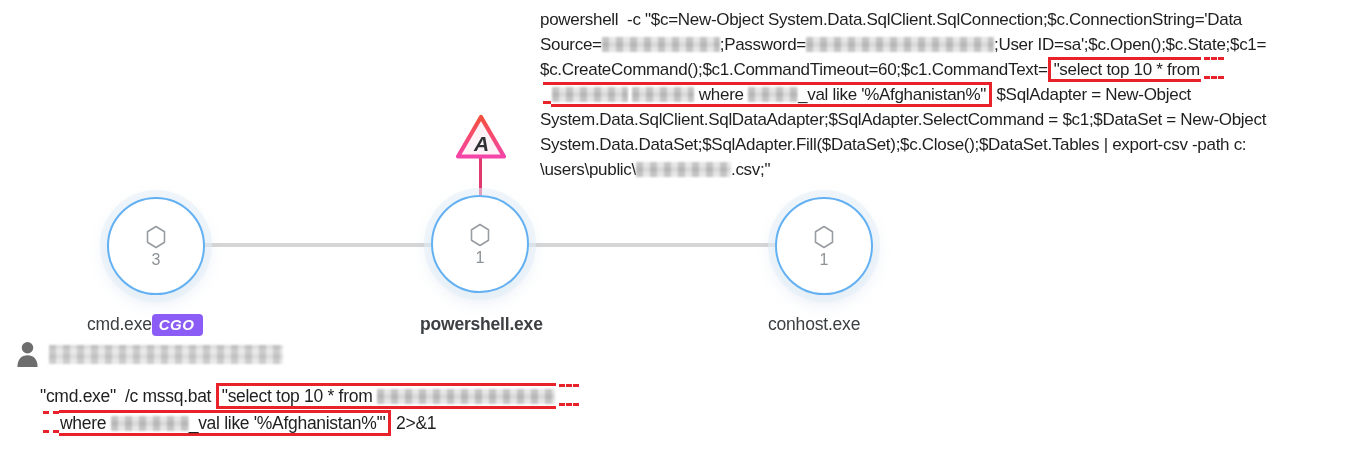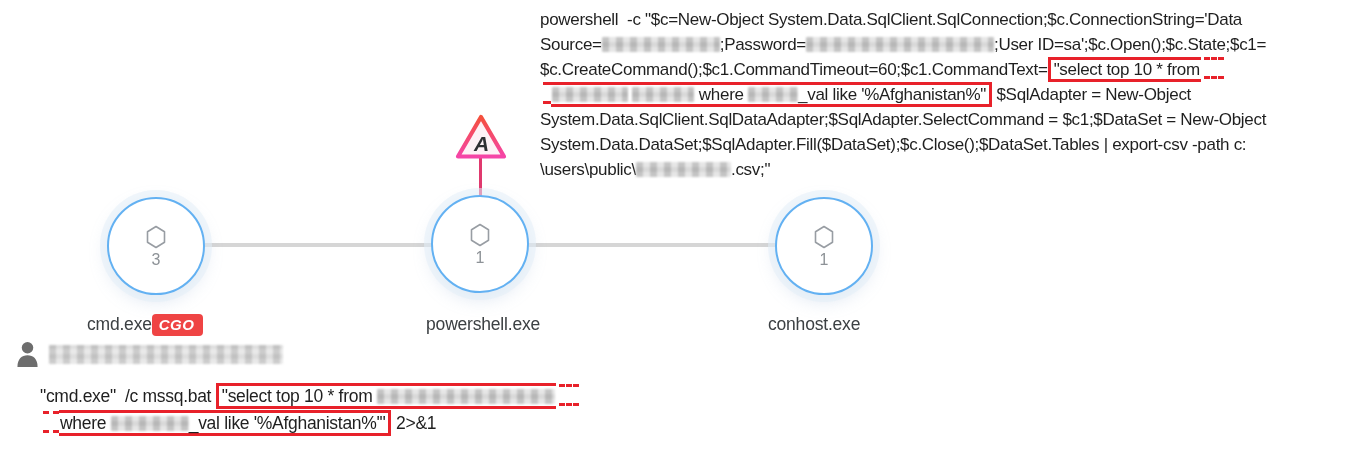--- a/index.html
+++ b/index.html
@@ -23,24 +23,24 @@
     border:2.5px solid #63b1f2;
     box-shadow:0 0 0 7px rgba(228,238,248,.55), 0 6px 18px rgba(140,170,210,.28);
     display:flex; flex-direction:column; align-items:center; justify-content:center;
     cursor:pointer;
   }
   .hex-icon { display:block; margin-bottom:1px; }
   .node-count { font-size:16px; color:#8d9297; line-height:18px; }
 
   .plabel { position:absolute; top:314px; font-size:17.5px; color:#3c4043; letter-spacing:-0.2px; }
   .plabel-cmd { left:87px; display:flex; align-items:flex-start; gap:0; }
-  .plabel-powershell { left:420px; width:120px; text-align:right; }
+  .plabel-powershell { left:420px; width:120px; text-align:center;font-weight:bold; }
   .plabel-conhost { left:768px; width:112px; }
   .badge {
-    background:#ef4444; color:#fff; font-style:italic; font-weight:700;
+    background:#8b5cf6; color:#fff; font-style:italic; font-weight:700;
     font-size:15px; padding:2px 9px 3px 7px; border-radius:4px; letter-spacing:.5px; cursor:pointer;
   }
 
   .alert-tri { position:absolute; left:454px; top:112px; cursor:pointer; }
   .alert-line { position:absolute; left:479px; top:158px; width:2.5px; height:40px; background:#e0396e; }
 
   
   .cmdblock { position:absolute; white-space:pre; letter-spacing:-0.3px; }
   .ps-block  { left:540px; top:7px;  width:822px; font-size:17px;  line-height:25px;   color:#1f1f1f; }
   .cmd-block { left:40px;  top:383px; width:620px; font-size:17.5px; line-height:27px; color:#1f1f1f; }

